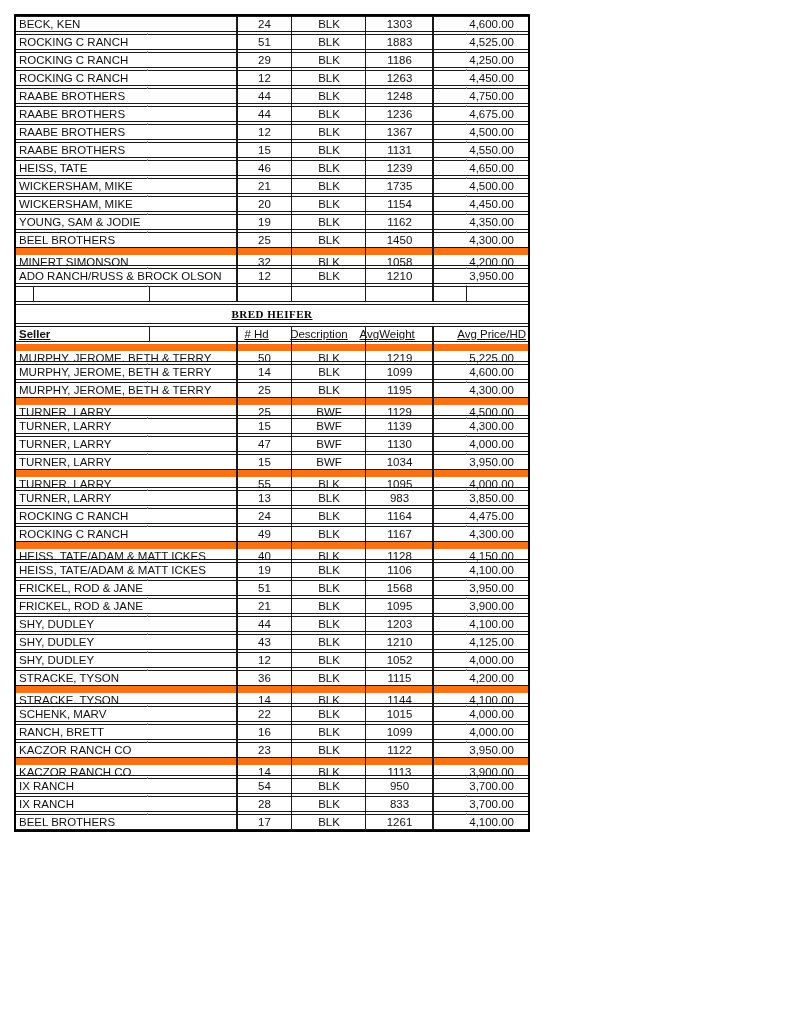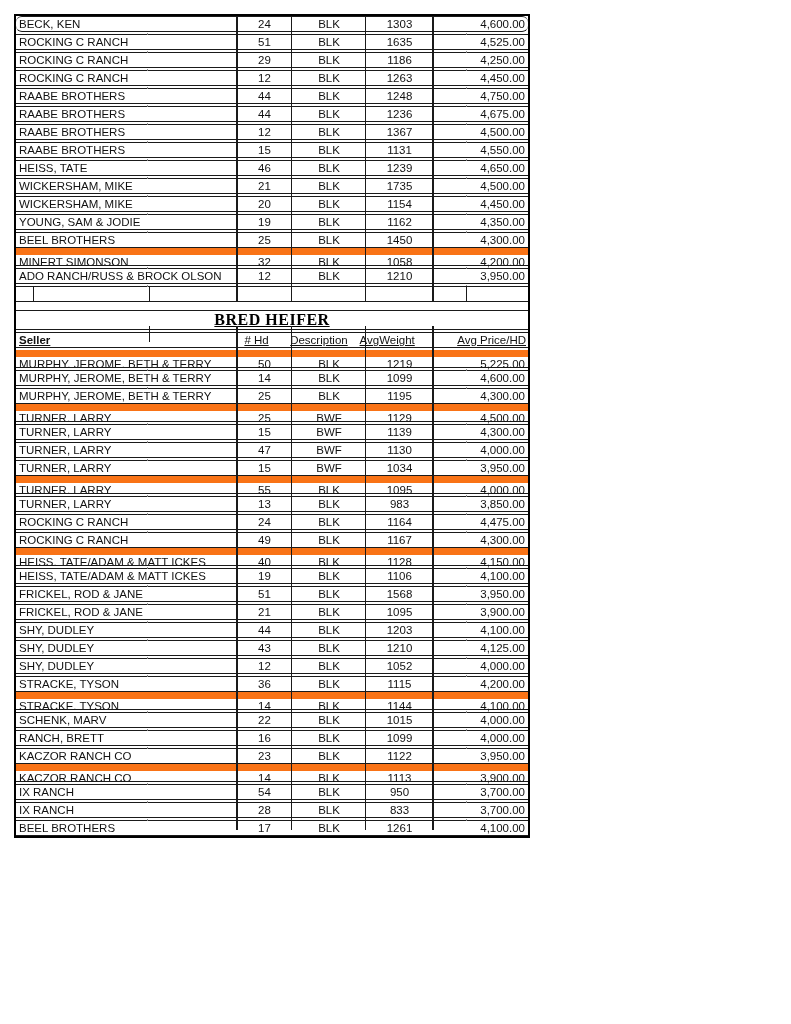--- a/index.html
+++ b/index.html
@@ -27,21 +27,21 @@
     box-sizing: border-box;
     height: 16px;
     margin-top: 2px;
     border-top: 1px solid #1a1a1a;
     border-bottom: 1px solid #1a1a1a;
     font-size: 11.5px;
     line-height: 14px;
     color: #111111;
     white-space: nowrap;
   }
-  .row.first { margin-top: 0; border-radius: 6px; }
+  .row.first { margin-top: 0; }
   .row.thick {
     margin-top: 0;
     height: 18px;
     border-top: 7px solid #f97316;
   }
   .row.thick:first-child { margin-top: 2px; }
   
   .row:not(.thick):not(.first)::before {
     content: "";
     position: absolute;
@@ -57,32 +57,32 @@
     left: 450px;
     top: -2px;
     width: 1px;
     height: 2px;
     background: #8a8a8a;
   }
   .c-seller { box-sizing: border-box; width: 221px; padding-left: 3px; overflow: hidden; }
   .c-hd     { box-sizing: border-box; width: 55px;  text-align: center; }
   .c-desc   { box-sizing: border-box; width: 74px;  text-align: center; }
   .c-wt     { box-sizing: border-box; width: 67px;  text-align: center; }
-  .c-price  { box-sizing: border-box; width: 95px;  text-align: right; padding-right: 3px; }
+  .c-price  { box-sizing: border-box; width: 95px;  text-align: right; padding-right: 14px; }
   
   .divider-row {
     box-sizing: border-box;
     height: 20px;
-    margin-top: 8px;
+    margin-top: 2px;
     border-top: 1px solid #1a1a1a;
     border-bottom: 1px solid #1a1a1a;
     text-align: center;
     font-family: "Liberation Serif", serif;
     font-weight: bold;
-    font-size: 16px;
+    font-size: 11px;
     line-height: 18px;
     letter-spacing: 0.5px;
     color: #000000;
   }
   .divider-row span { text-decoration: underline; }
   
   .header-row {
     display: flex;
     box-sizing: border-box;
     height: 16px;
@@ -118,21 +118,21 @@
         <span class="c-seller">BECK, KEN</span>
         <span class="c-hd">24</span>
         <span class="c-desc">BLK</span>
         <span class="c-wt">1303</span>
         <span class="c-price">4,600.00</span>
       </div>
       <div class="row">
         <span class="c-seller">ROCKING C RANCH</span>
         <span class="c-hd">51</span>
         <span class="c-desc">BLK</span>
-        <span class="c-wt">1635</span>
+        <span class="c-wt">1883</span>
         <span class="c-price">4,525.00</span>
       </div>
       <div class="row">
         <span class="c-seller">ROCKING C RANCH</span>
         <span class="c-hd">29</span>
         <span class="c-desc">BLK</span>
         <span class="c-wt">1186</span>
         <span class="c-price">4,250.00</span>
       </div>
       <div class="row">

